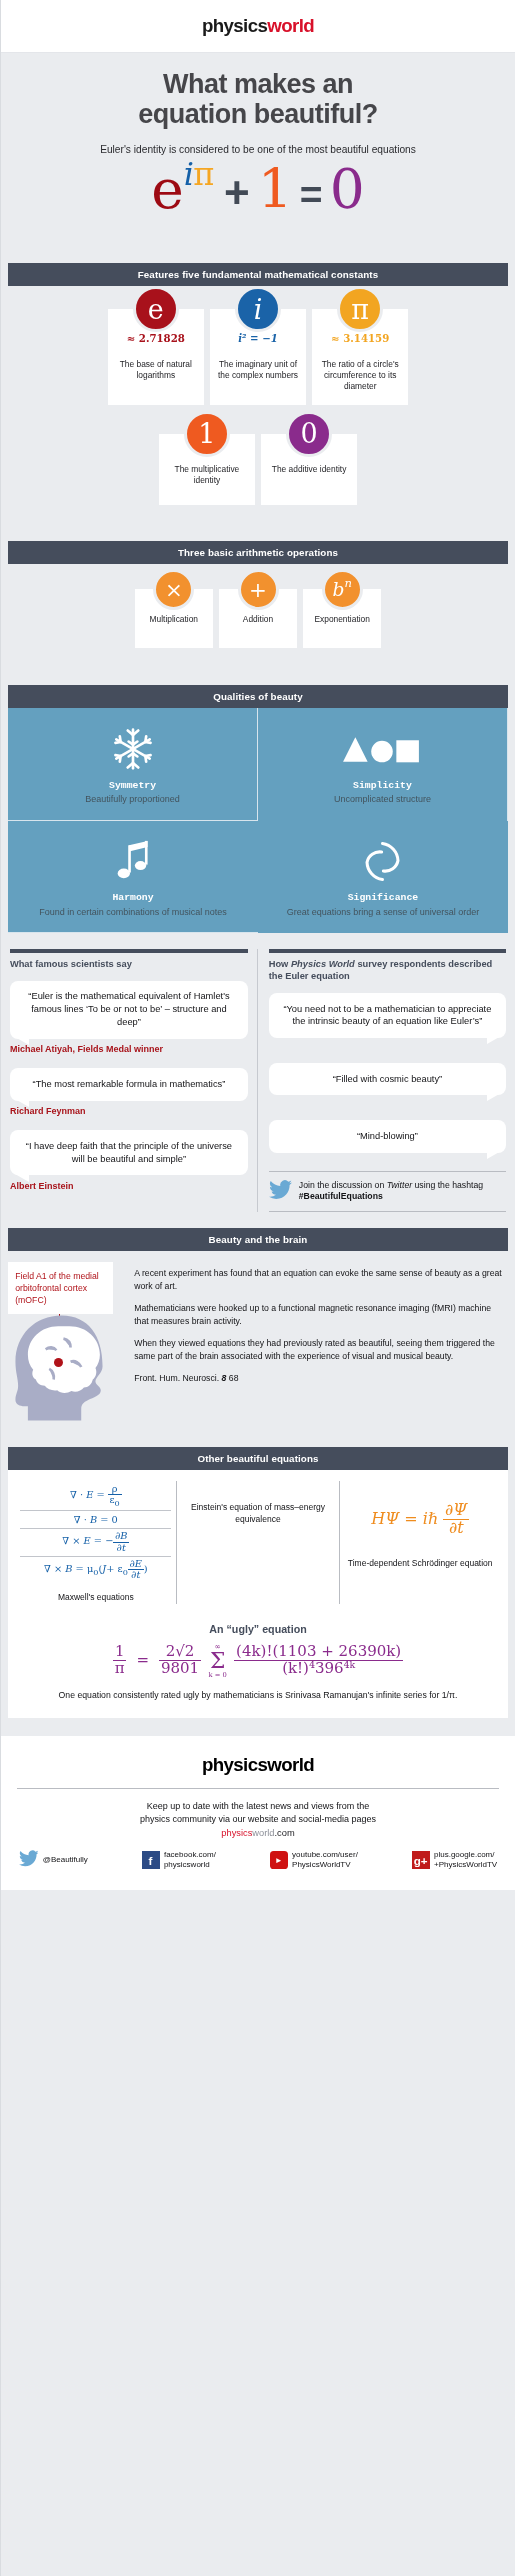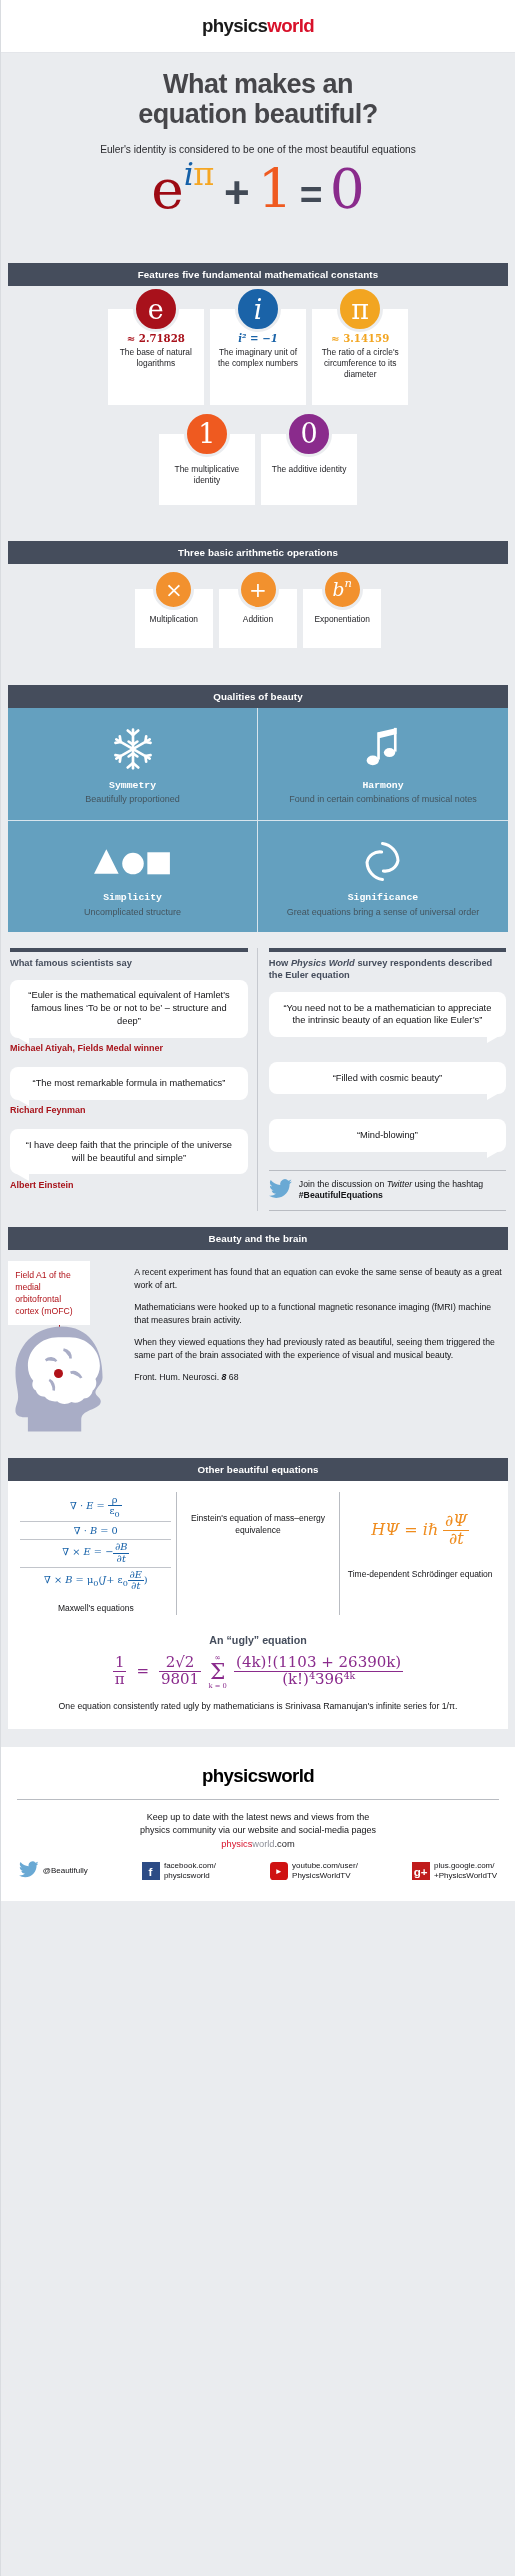--- a/index.html
+++ b/index.html
@@ -124,21 +124,21 @@
     font-family: "DejaVu Serif", serif;
     font-size: 27px;
     display: flex;
     align-items: center;
     justify-content: center;
     border: 3.6px solid #eaecef;
   }
   .const-val {
     font-size: 10.2px;
     font-weight: bold;
-    margin-bottom: 3px;
+    margin-bottom: 15px;
     font-family: "DejaVu Serif", serif;
   }
   .const-desc {
     font-size: 8.4px;
     color: #1e1e22;
     line-height: 1.32;
   }
 
   
   .ops-row {
@@ -254,21 +254,21 @@
 
   
   .brain-wrap { display: flex; margin: 10.7px 7.1px 0; gap: 5.3px; }
   .brain-left { width: 119px; position: relative; }
   .callout {
     background: #ffffff;
     padding: 8px 7.1px;
     font-size: 8.7px;
     line-height: 1.38;
     color: #b01219;
-    width: 82px;
+    width: 105px;
   }
   .callout-line { width: 0.9px; background: #b01219; height: 46px; margin-left: 51px; }
   .callout-dot {
     width: 9px; height: 9px; border-radius: 50%;
     background: #b01219; margin-left: 46px; margin-top: -1.8px;
     position: relative; z-index: 2;
   }
   .brain-svg { margin-top: -55px; margin-left: 1.8px; }
   .brain-right { flex: 1; padding: 5.3px 5.3px 0 1.8px; }
   .brain-right p { font-size: 8.7px; line-height: 1.44; color: #131316; margin-bottom: 9.8px; }
@@ -432,43 +432,43 @@
               <line x1="50" y1="40" x2="40" y2="33"></line>
                 <line x1="50" y1="40" x2="60" y2="33"></line>
               <line x1="50" y1="60" x2="40" y2="67"></line>
                 <line x1="50" y1="60" x2="60" y2="67"></line>
             </g>
           </svg>
         </div>
         <div class="qual-title">Symmetry</div>
         <div class="qual-text">Beautifully proportioned</div>
       </div>
+      <div class="qual-cell rb">
+        <div class="qual-icon">
+          <svg width="82" height="37" viewBox="0 0 160 60" fill="#fff">
+            <polygon points="28,6 52,54 4,54"></polygon>
+            <circle cx="80" cy="34" r="21"></circle>
+            <rect x="108" y="12" width="44" height="43"></rect>
+          </svg>
+        </div>
+        <div class="qual-title">Simplicity</div>
+        <div class="qual-text">Uncomplicated structure</div>
+      </div>
       <div class="qual-cell bb">
         <div class="qual-icon">
           <svg width="39" height="44" viewBox="0 0 80 100" fill="#fff">
             <path d="M30 12 L72 2 L72 16 L30 26 Z"></path>
             <rect x="28" y="12" width="6" height="62"></rect>
             <rect x="66" y="2" width="6" height="54"></rect>
             <ellipse cx="18" cy="76" rx="14" ry="11"></ellipse>
             <ellipse cx="56" cy="58" rx="13" ry="10"></ellipse>
           </svg>
         </div>
         <div class="qual-title">Harmony</div>
         <div class="qual-text">Found in certain combinations of musical notes</div>
-      </div>
-      <div class="qual-cell rb">
-        <div class="qual-icon">
-          <svg width="82" height="37" viewBox="0 0 160 60" fill="#fff">
-            <polygon points="28,6 52,54 4,54"></polygon>
-            <circle cx="80" cy="34" r="21"></circle>
-            <rect x="108" y="12" width="44" height="43"></rect>
-          </svg>
-        </div>
-        <div class="qual-title">Simplicity</div>
-        <div class="qual-text">Uncomplicated structure</div>
       </div>
       <div class="qual-cell">
         <div class="qual-icon">
           <svg width="43" height="43" viewBox="0 0 100 100" fill="none" stroke="#fff" stroke-width="7" stroke-linecap="round">
             <path d="M50 8 A42 42 0 0 1 86 48 A30 30 0 0 1 52 72"></path>
             <path d="M50 92 A42 42 0 0 1 14 52 A30 30 0 0 1 48 28"></path>
           </svg>
         </div>
         <div class="qual-title">Significance</div>
         <div class="qual-text">Great equations bring a sense of universal order</div>

